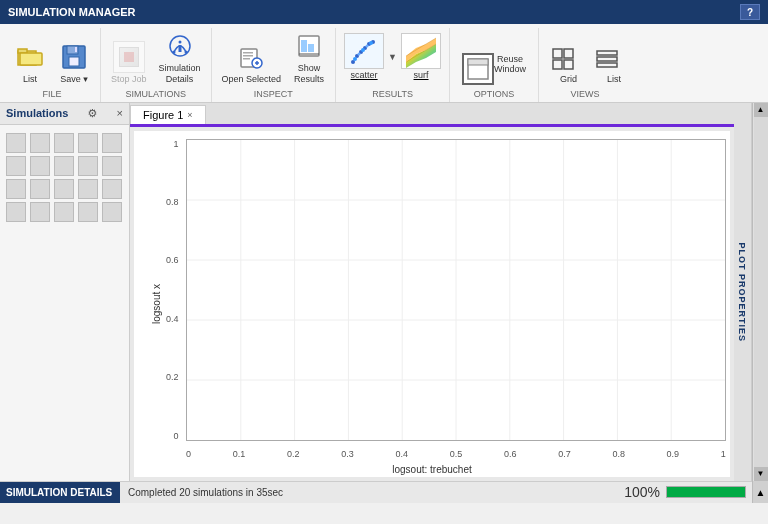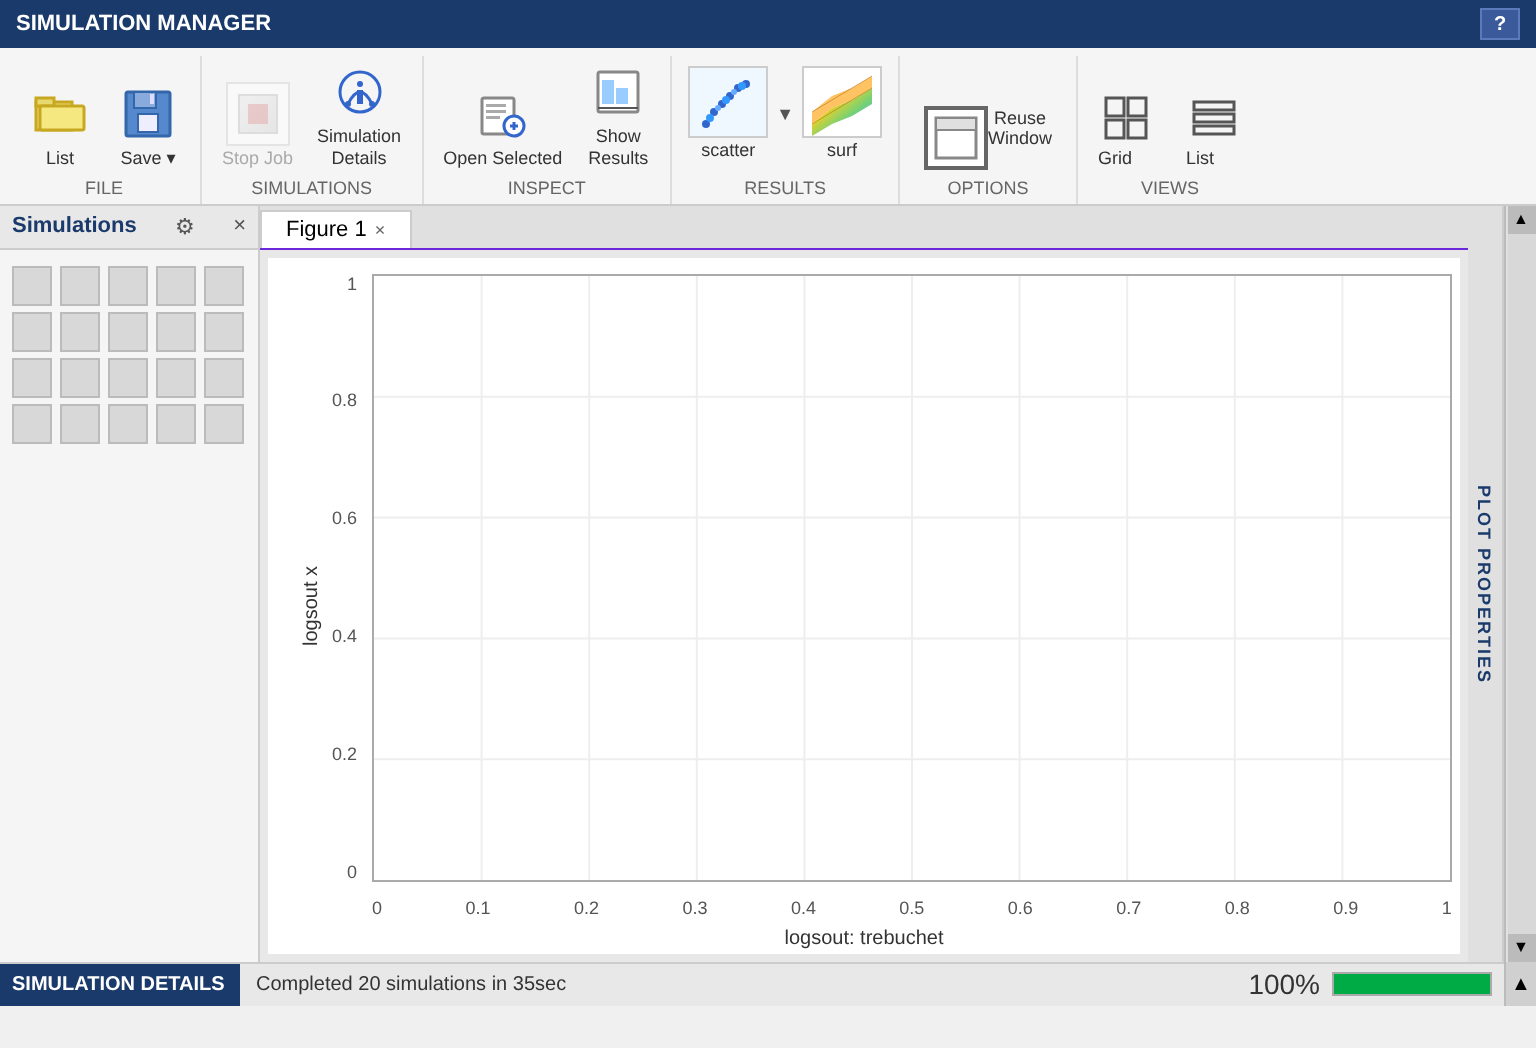--- a/index.html
+++ b/index.html
@@ -105,20 +105,21 @@
       background: linear-gradient(135deg, #e8e8e8 0%, #d0d0d0 100%);
       border: 1px solid #bbb;
       display: flex; align-items: center; justify-content: center;
     }
     .result-btn-large {
       width: 44px;
       display: flex; flex-direction: column; align-items: center;
       cursor: pointer;
       padding: 2px;
       border-radius: 2px;
+      text-decoration: underline;
     }
     .scatter-icon {
       width: 40px; height: 36px;
       background: white;
       border: 1px solid #ccc;
       display: flex; align-items: center; justify-content: center;
       font-size: 10px;
       color: #3366cc;
       position: relative;
       overflow: hidden;
@@ -138,21 +139,21 @@
       border-radius: 2px;
       min-width: 50px;
     }
     .reuse-icon {
       width: 32px; height: 32px;
       border: 2px solid #666;
       background: white;
       display: flex; align-items: center; justify-content: center;
     }
     .view-btn {
-      display: flex; flex-direction: column; align-items: flex-start;
+      display: flex; flex-direction: column; align-items: flex-end;
       cursor: pointer;
       padding: 2px 4px;
       border-radius: 2px;
     }
     .view-icon {
       width: 28px; height: 28px;
       display: flex; align-items: center; justify-content: center;
       font-size: 14px;
     }
 
@@ -199,21 +200,21 @@
     
     .figure-area {
       flex: 1;
       background: #e8e8e8;
       display: flex;
       flex-direction: column;
     }
     .figure-tabs {
       display: flex;
       background: #e0e0e0;
-      border-bottom: 1px solid #6d28d9;
+      border-bottom: 3px solid #6d28d9;
       padding-top: 2px;
     }
     .figure-tab {
       padding: 3px 12px;
       background: white;
       border: 1px solid #ccc;
       border-bottom: none;
       margin-right: 2px;
       font-size: 11px;
       cursor: pointer;

